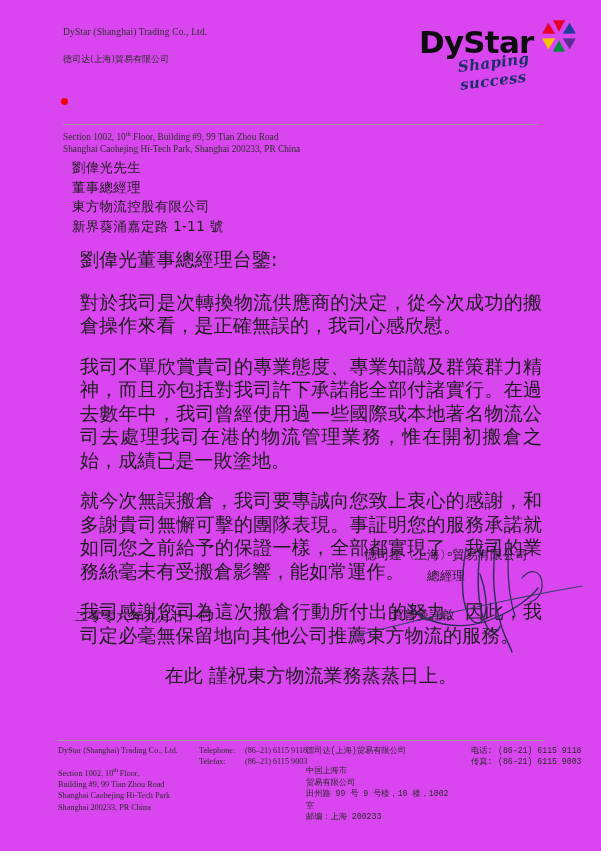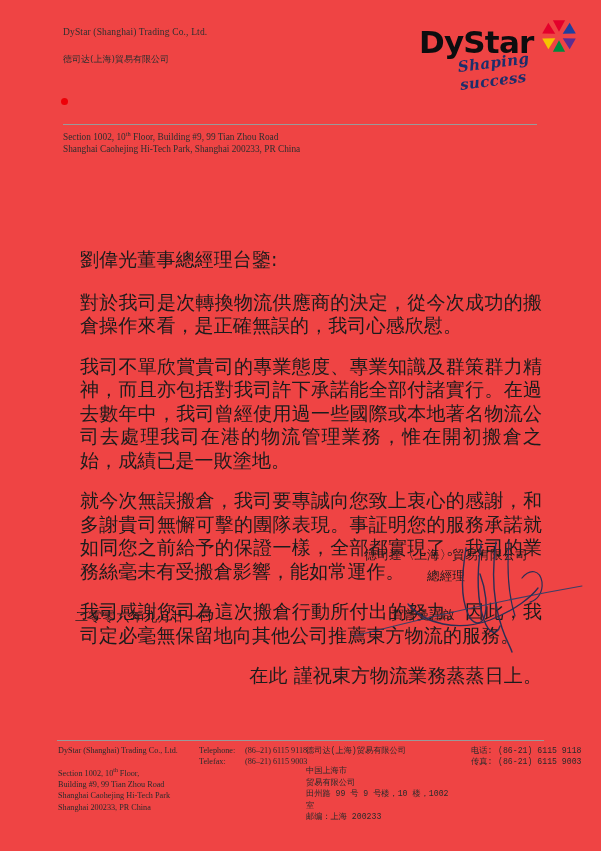--- a/index.html
+++ b/index.html
@@ -13,21 +13,21 @@
     position: relative;
     overflow: hidden;
     font-family: "Liberation Serif", "DejaVu Serif", serif;
     color: #1b1b1b;
     -webkit-font-smoothing: antialiased;
   }
 
   .page {
     position: absolute;
     inset: 0;
-    background: #ef4444;
+    background: #d946ef;
   }
 
   
   .letterhead-company {
     position: absolute;
     left: 63px;
     top: 26px;
     font-size: 9.5px;
     line-height: 13px;
     color: #30302f;
@@ -141,21 +141,21 @@
   .body-block p {
     margin: 0 0 17px 0;
     text-align: justify;
     text-justify: inter-character;
   }
   .body-block p.salutation {
     margin-bottom: 19px;
     text-align: left;
   }
   .body-block p.closing {
-    text-align: right;
+    text-align: center;
     margin-bottom: 0;
   }
 
   
   .signature-block {
     position: absolute;
     left: 330px;
     top: 545px;
     width: 232px;
     font-family: "DejaVu Sans", "Liberation Sans", sans-serif;
@@ -270,20 +270,26 @@
   </div>
 
   <div class="red-dot"></div>
 
   <div class="hr-top"></div>
   <div class="sender-address">
     <div><span>Section 1002, 10</span><sup>th</sup><span> Floor, Building #9, 99 Tian Zhou Road</span></div>
     <div>Shanghai Caohejing Hi-Tech Park, Shanghai 200233, PR China</div>
   </div>
 
+  <div class="recipient">
+    <div>劉偉光先生</div>
+    <div>董事總經理</div>
+    <div>東方物流控股有限公司</div>
+    <div>新界葵涌嘉定路 1-11 號</div>
+  </div>
 
   <div class="body-block">
     <p class="salutation">劉偉光董事總經理台鑒:</p>
     <p>對於我司是次轉換物流供應商的決定，從今次成功的搬倉操作來看，是正確無誤的，我司心感欣慰。</p>
     <p>我司不單欣賞貴司的專業態度、專業知識及群策群力精神，而且亦包括對我司許下承諾能全部付諸實行。在過去數年中，我司曾經使用過一些國際或本地著名物流公司去處理我司在港的物流管理業務，惟在開初搬倉之始，成績已是一敗塗地。</p>
     <p>就今次無誤搬倉，我司要專誠向您致上衷心的感謝，和多謝貴司無懈可擊的團隊表現。事証明您的服務承諾就如同您之前給予的保證一樣，全部都實現了。我司的業務絲毫未有受搬倉影響，能如常運作。</p>
     <p>我司感謝您司為這次搬倉行動所付出的努力。因此，我司定必毫無保留地向其他公司推薦東方物流的服務。</p>
     <p class="closing">在此 謹祝東方物流業務蒸蒸日上。</p>
   </div>
 

